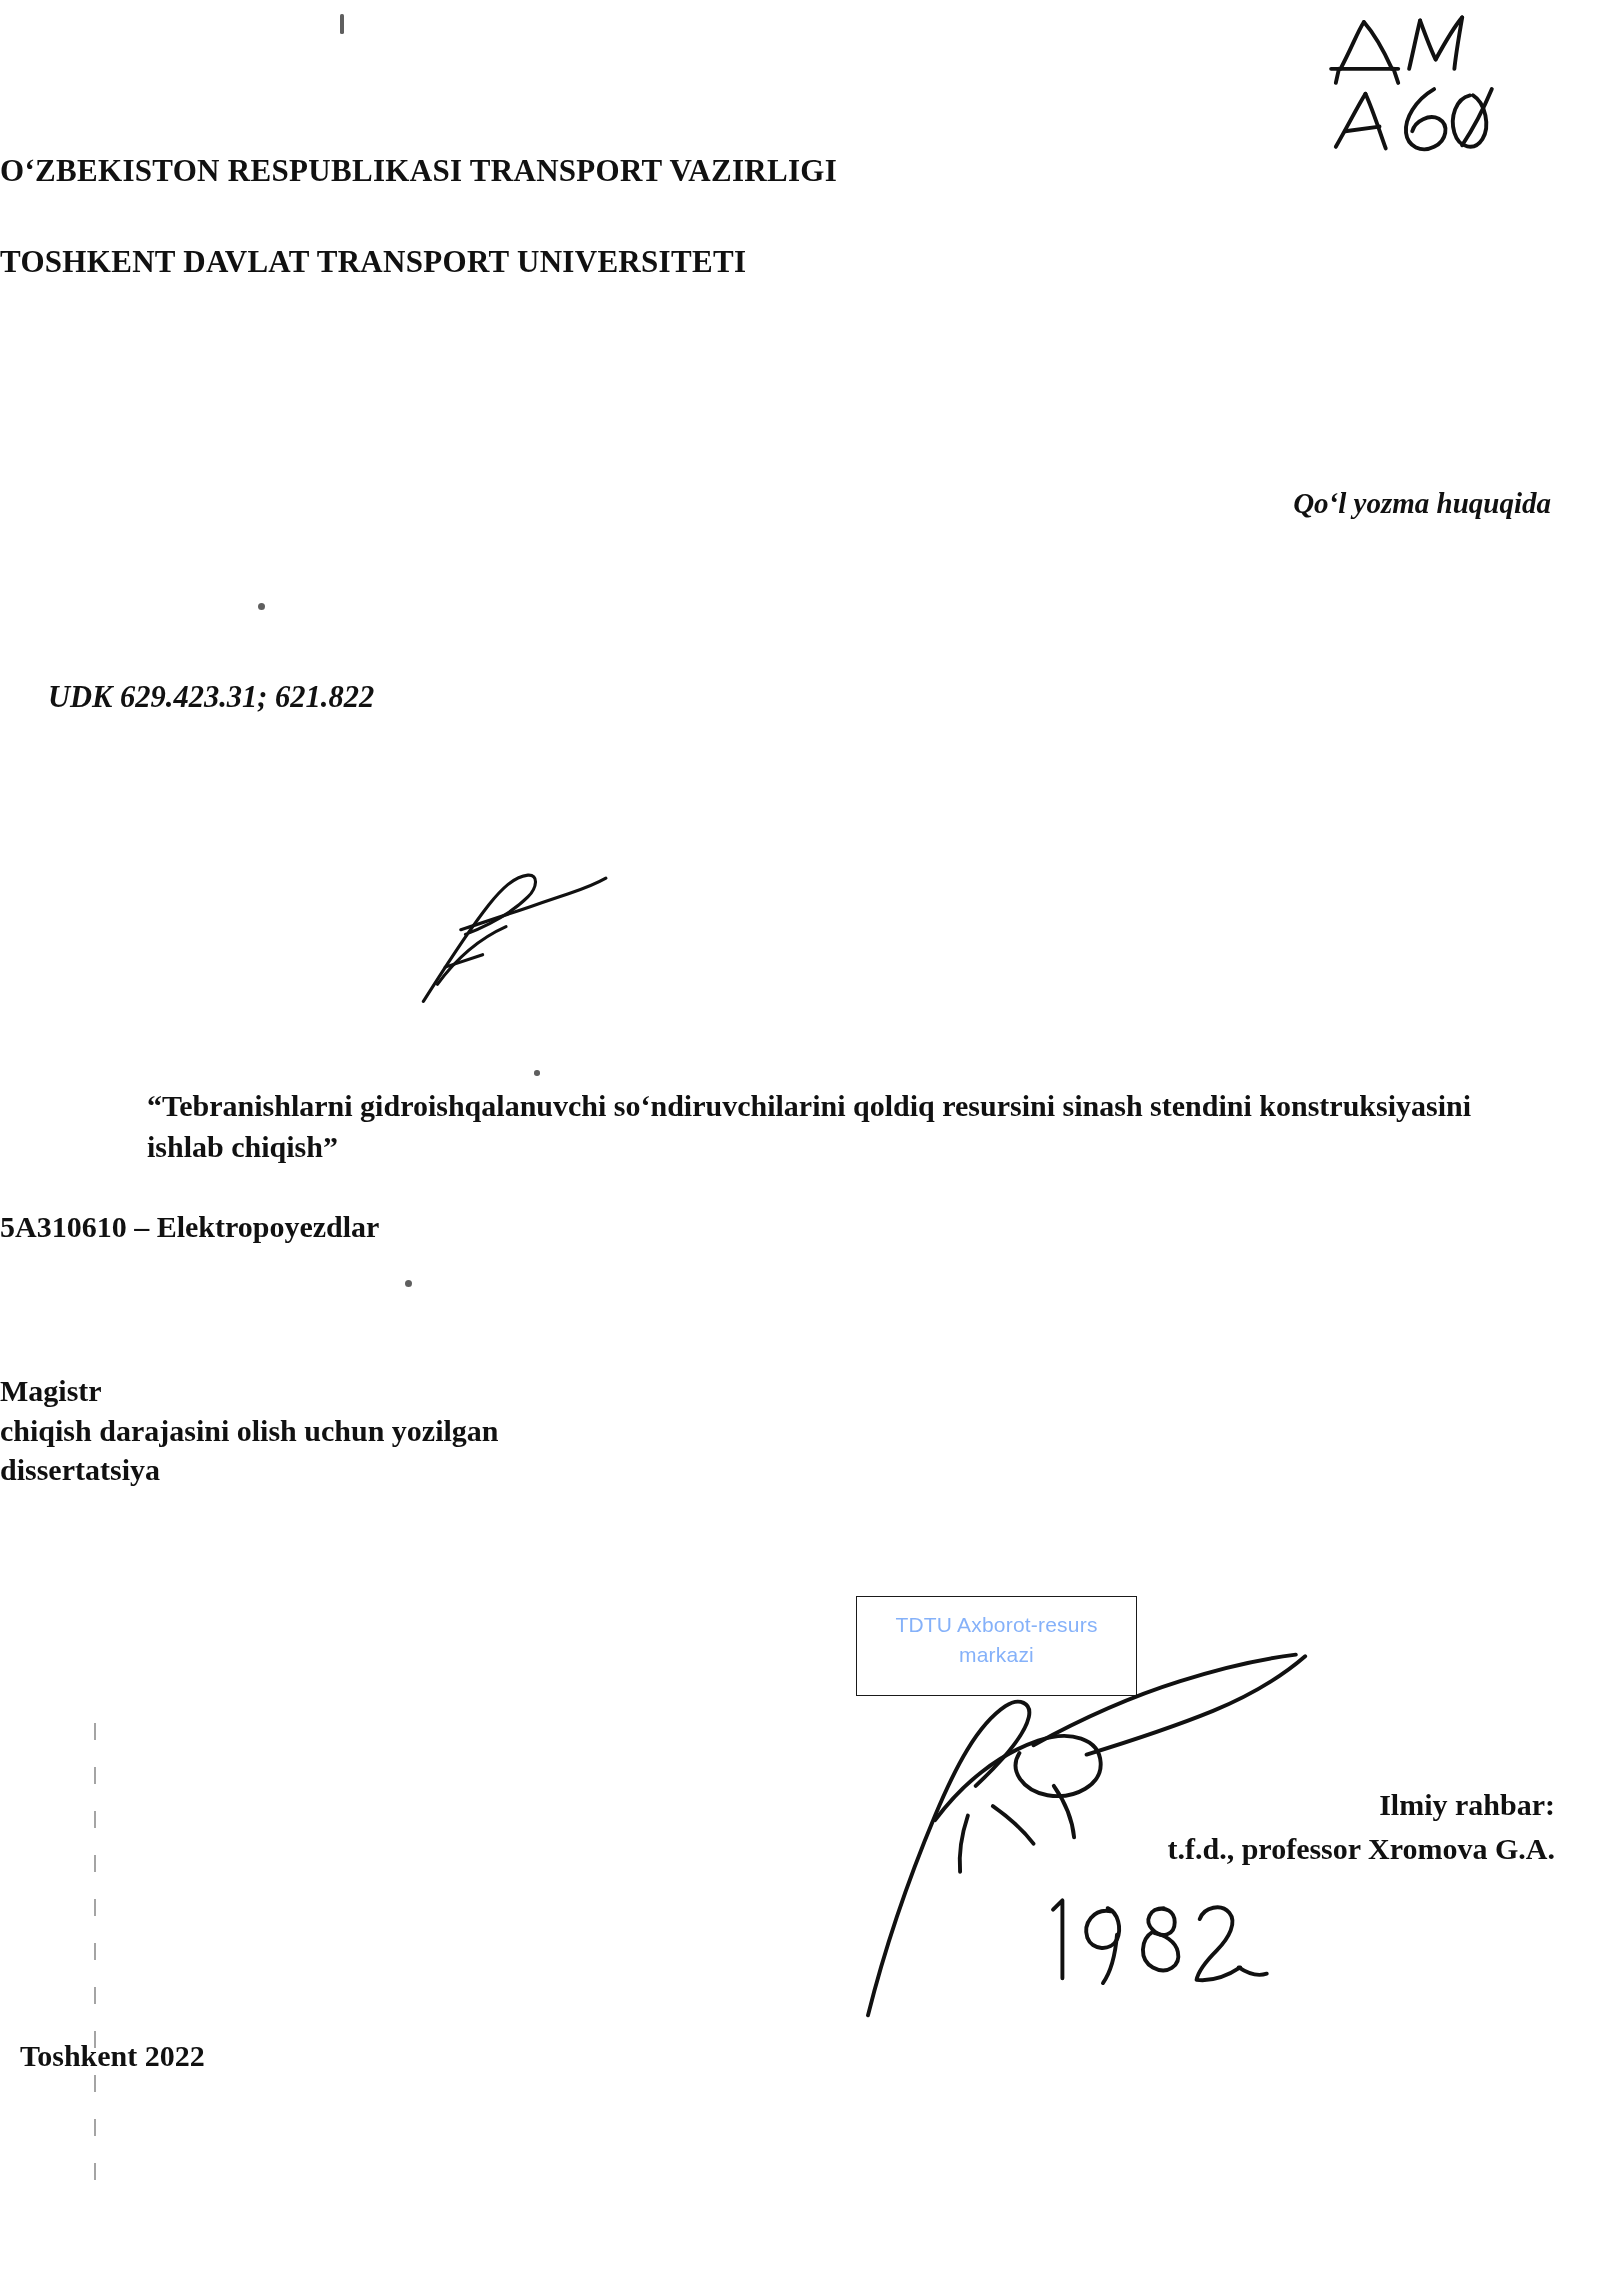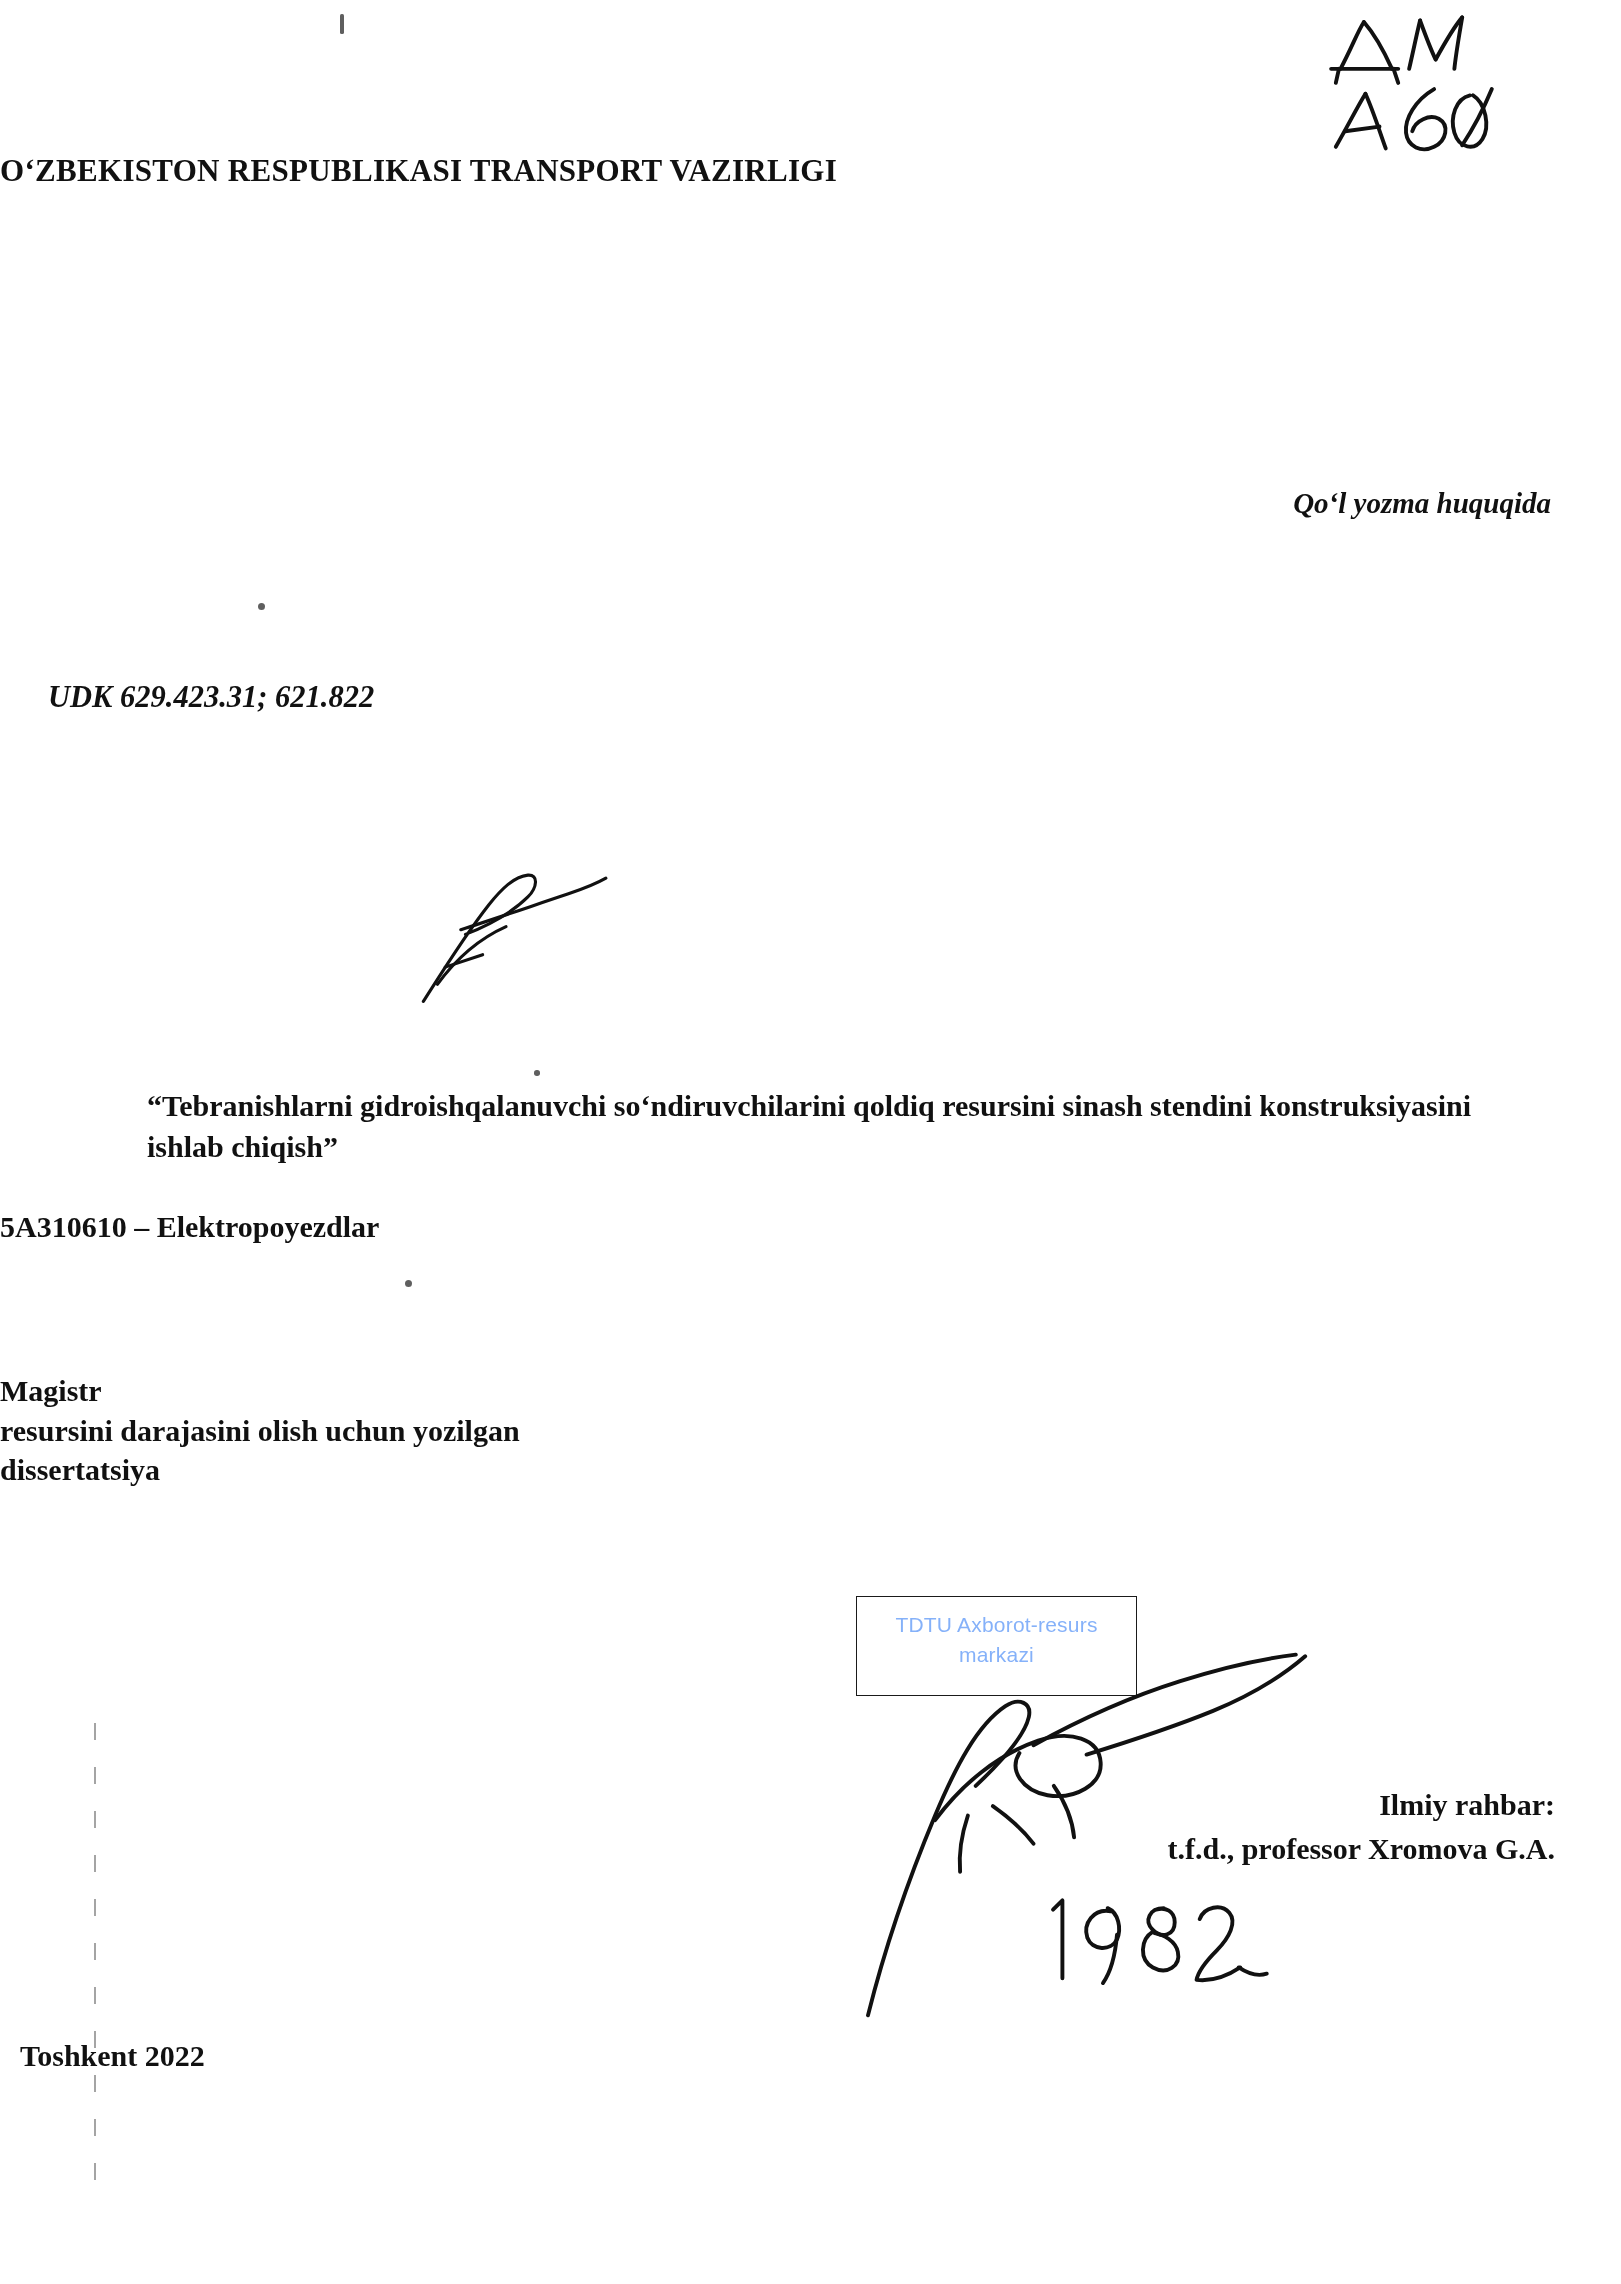--- a/index.html
+++ b/index.html
@@ -218,20 +218,21 @@
         <path d="M150 104 C126 118 112 142 114 160 C116 178 134 186 150 178 C166 170 170 150 156 142 C144 136 126 144 122 158"></path>
 
         <path d="M196 112 C178 116 170 140 176 160 C182 180 202 184 212 168 C222 152 216 122 200 112"></path>
         <path d="M186 176 C202 152 214 128 224 104"></path>
       </g>
     </svg>
   </div>
 
   <div class="centered org-line-1">O‘ZBEKISTON RESPUBLIKASI TRANSPORT VAZIRLIGI</div>
 
+  <div class="centered org-line-2">TOSHKENT DAVLAT TRANSPORT UNIVERSITETI</div>
 
   <div class="manuscript">Qo‘l yozma huquqida</div>
 
   <div class="centered udk">UDK 629.423.31; 621.822</div>
 
   <div class="hand hand-sign-author">
     <svg width="234" height="141" viewBox="0 0 300 180" xmlns="http://www.w3.org/2000/svg">
       <g fill="none" stroke="#111" stroke-width="4" stroke-linecap="round" stroke-linejoin="round">
         <path d="M12 172 C40 128 66 86 96 48 C112 28 128 12 146 10 C160 9 158 26 146 38 C126 58 96 74 66 86"></path>
         <path d="M60 80 C104 66 150 50 198 34 C216 28 232 22 246 14"></path>
@@ -241,21 +242,21 @@
     </svg>
   </div>
 
 
   <div class="centered title">“Tebranishlarni gidroishqalanuvchi so‘ndiruvchilarini qoldiq resursini sinash stendini konstruksiyasini ishlab chiqish”</div>
 
   <div class="centered speciality">5A310610 – Elektropoyezdlar</div>
 
   <div class="centered degree">
     <div>Magistr</div>
-    <div>resursini darajasini olish uchun yozilgan</div>
+    <div>chiqish darajasini olish uchun yozilgan</div>
     <div>dissertatsiya</div>
   </div>
 
   <div class="stamp">
     <div class="faint">TDTU Axborot-resurs</div>
     <div class="faint">markazi</div>
   </div>
 
   <div class="hand hand-sign-advisor">
     <svg width="516" height="406" viewBox="0 0 660 520" xmlns="http://www.w3.org/2000/svg">

